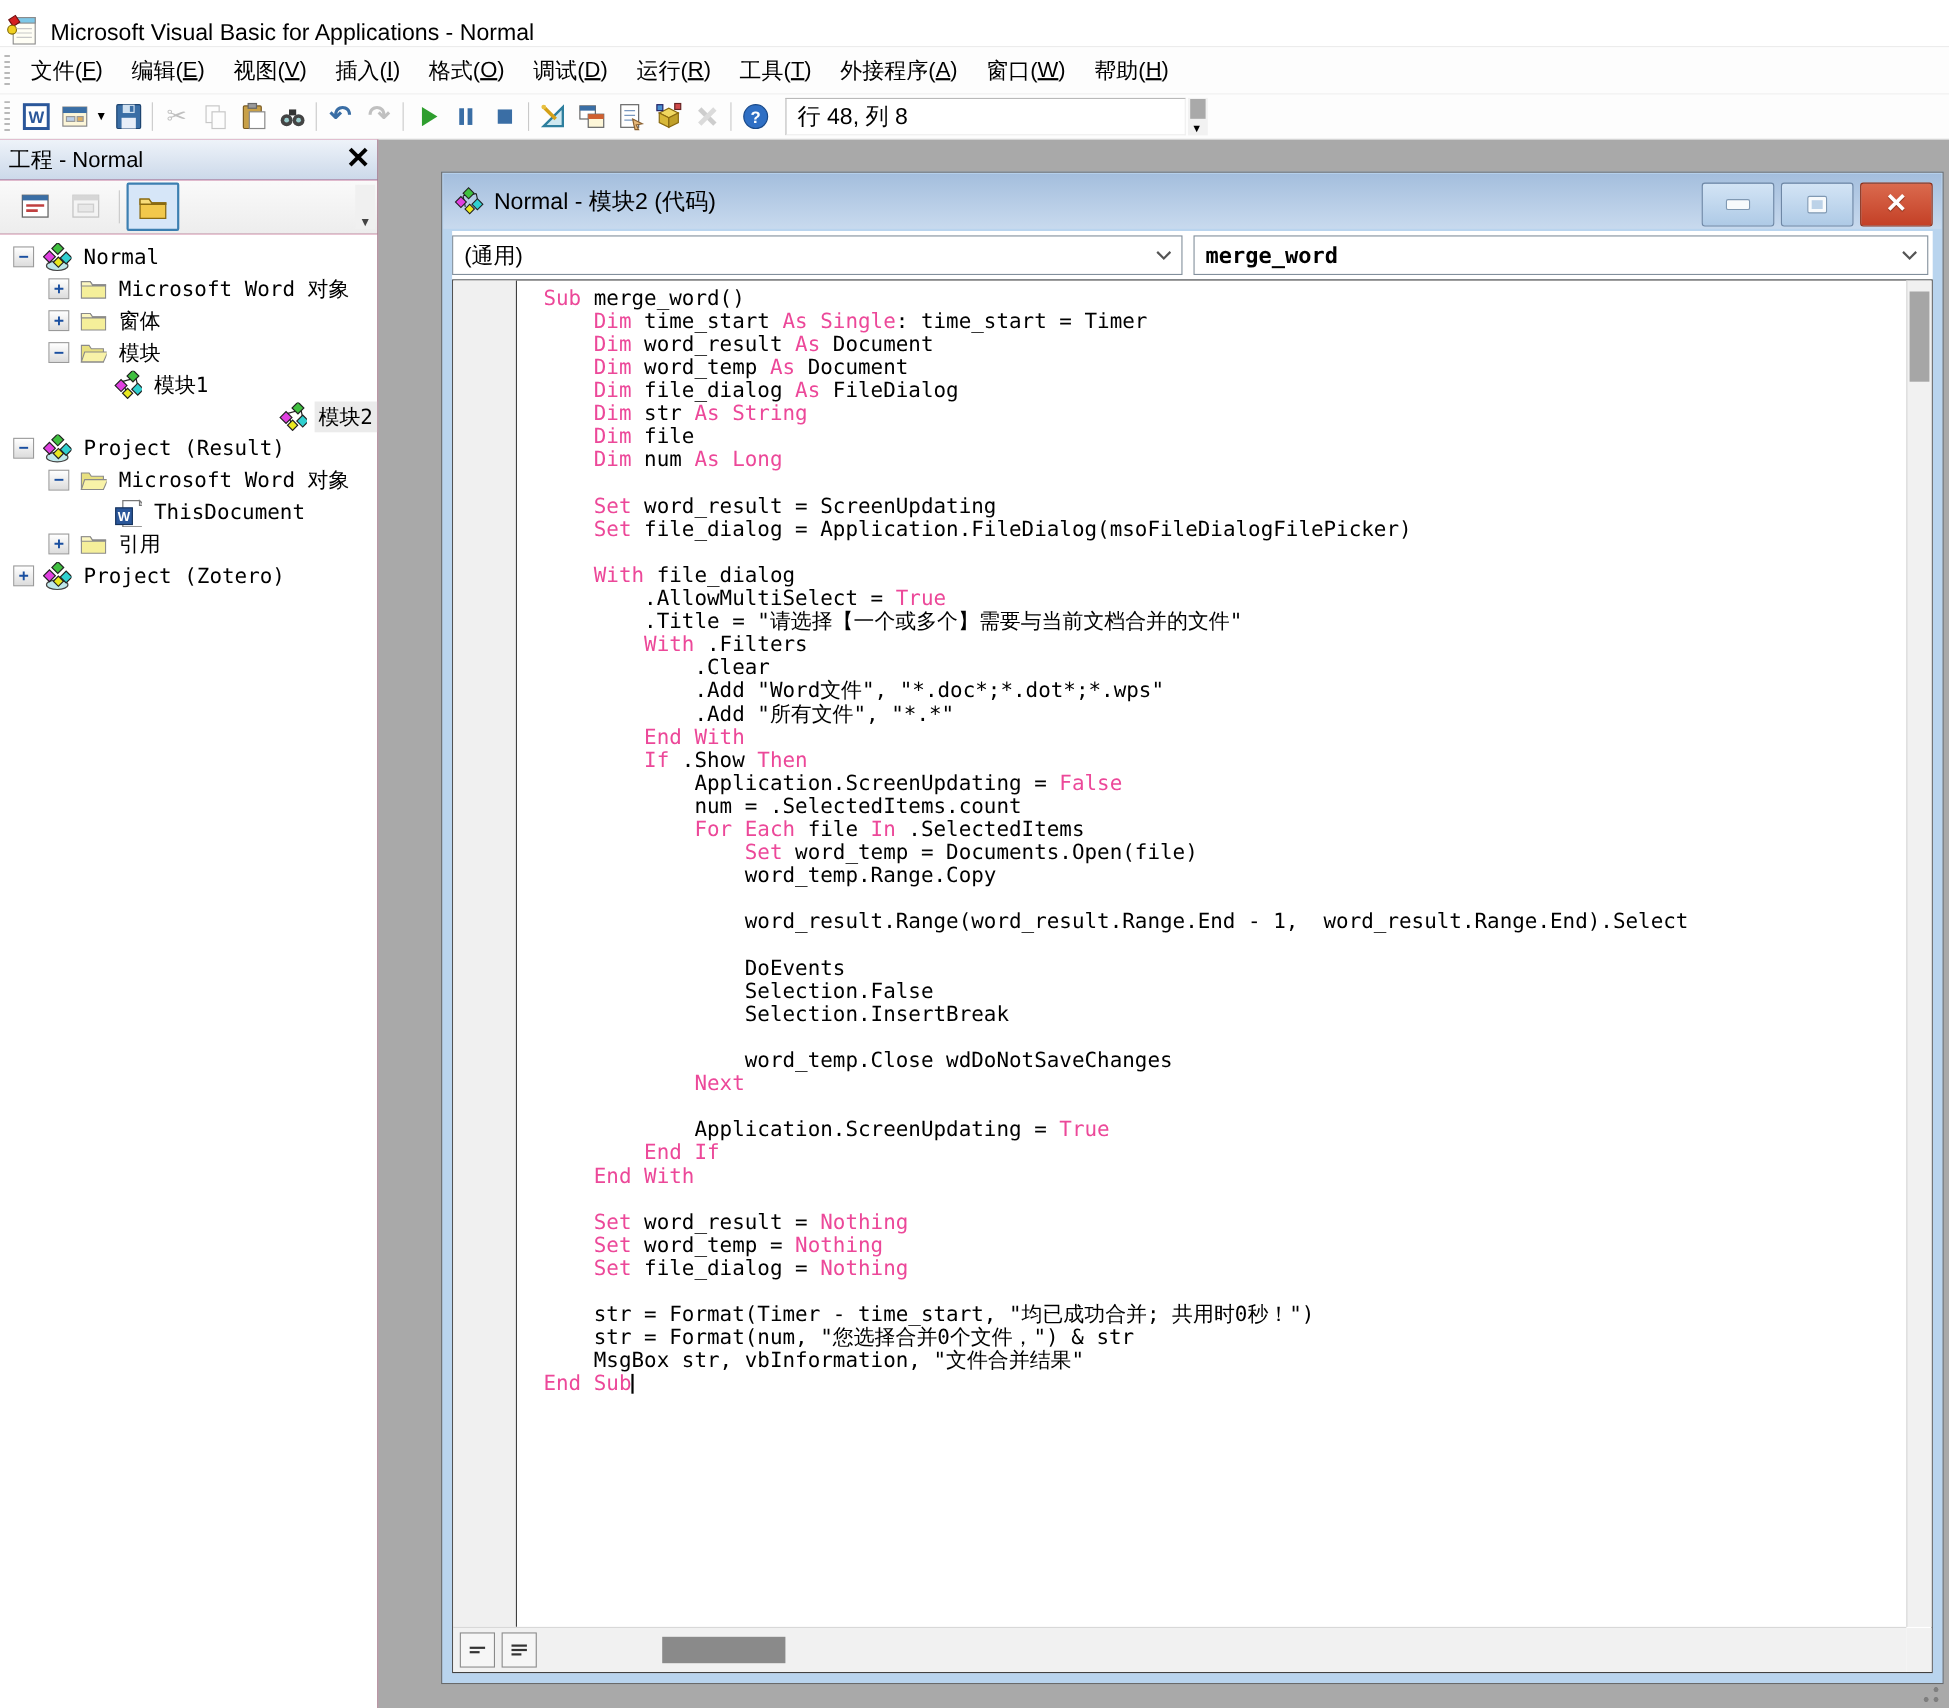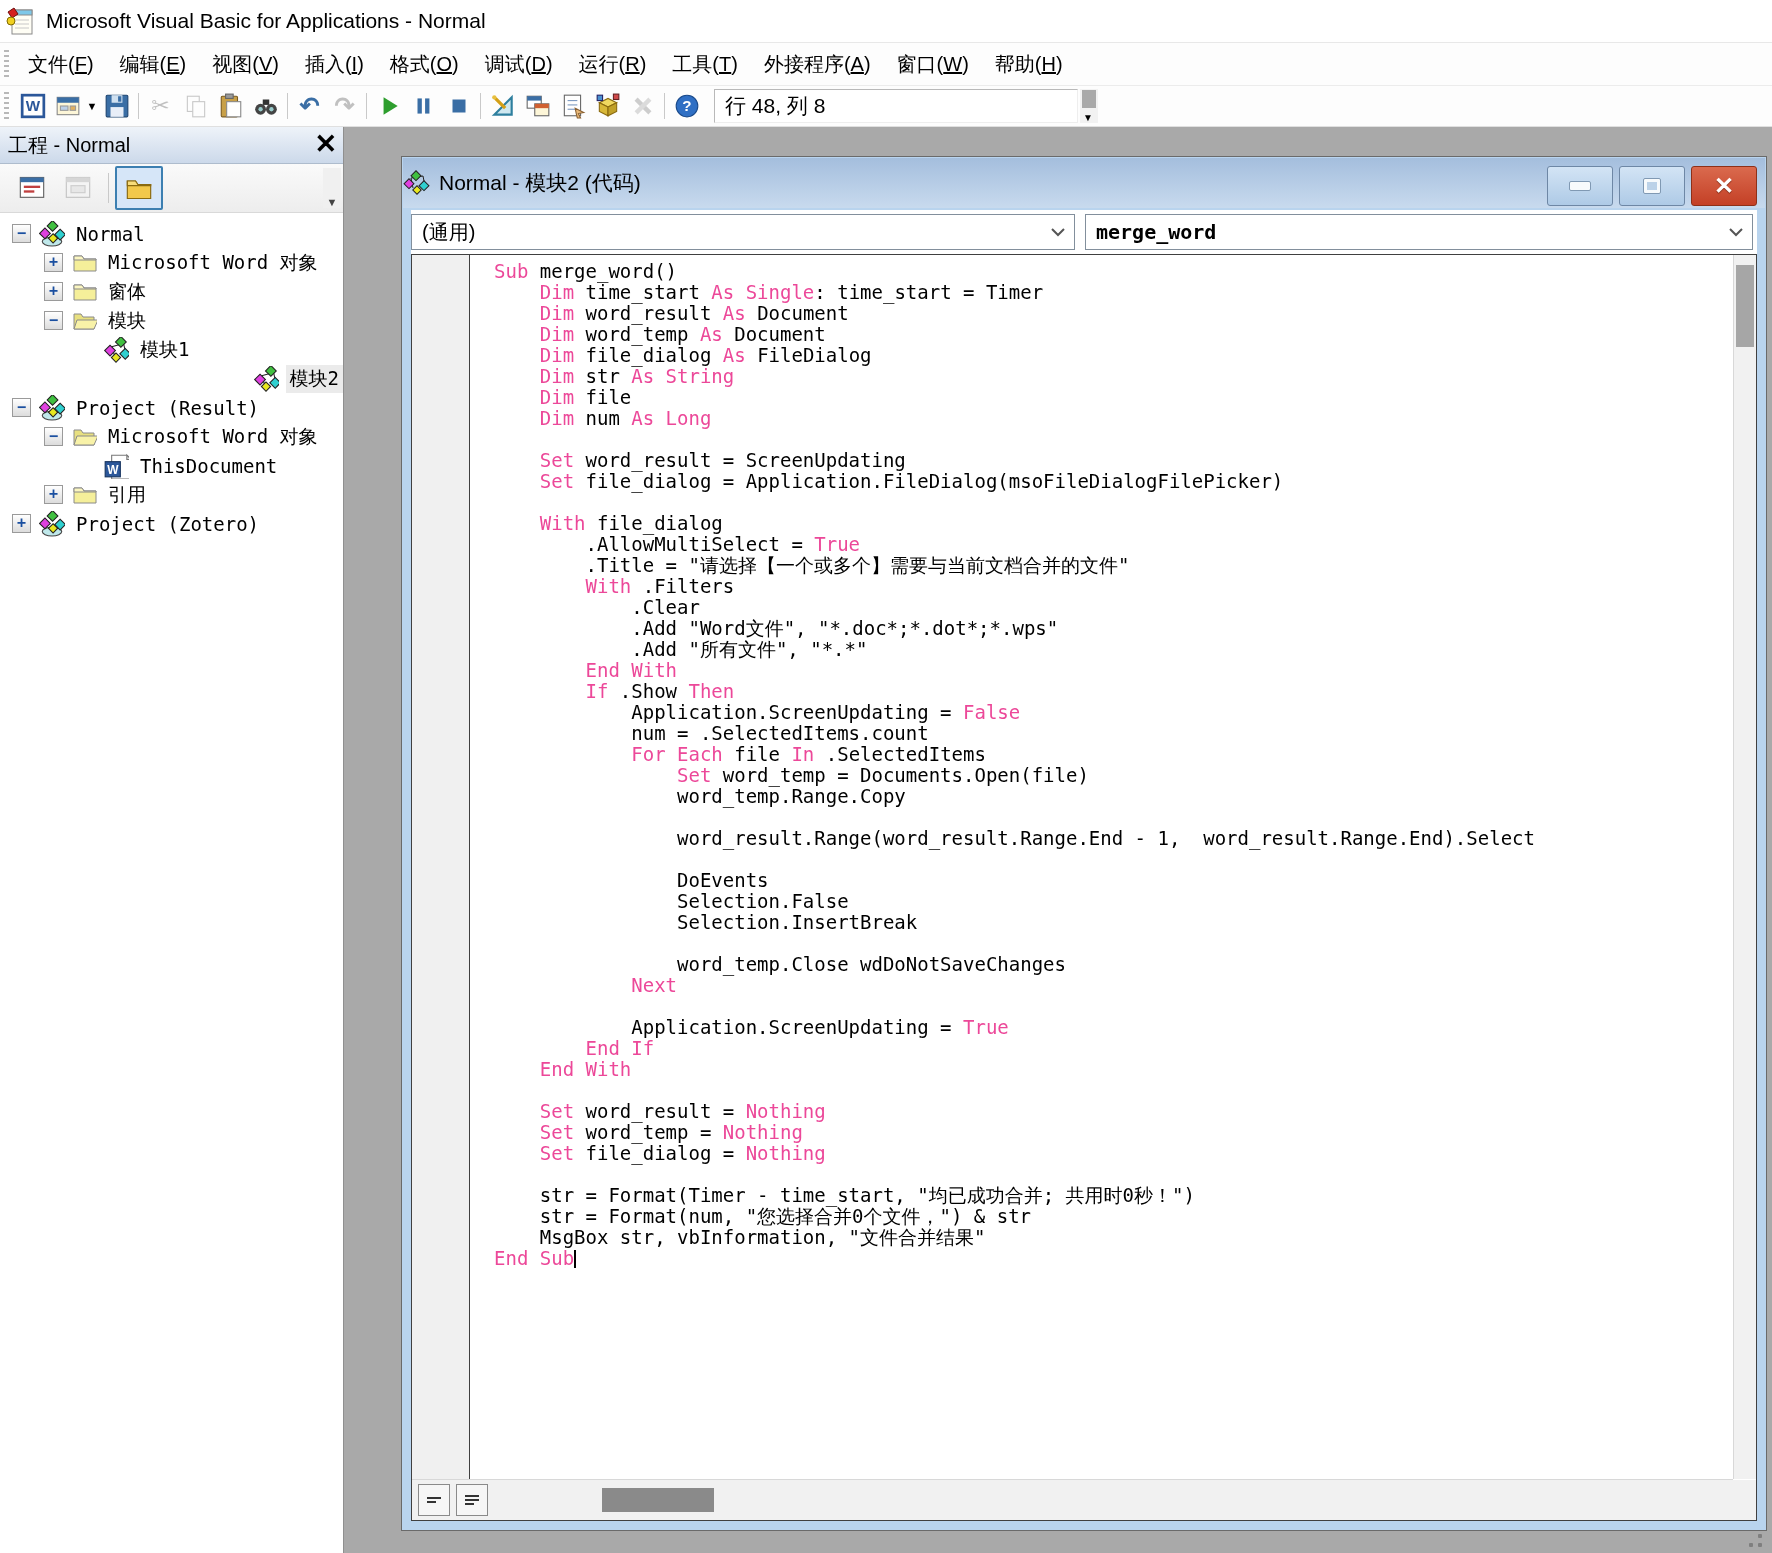--- a/index.html
+++ b/index.html
@@ -2,21 +2,21 @@
 <html><head>
 <meta charset="utf-8">
 <style>
   html,body{margin:0;padding:0;}
   body{
     width:1772px;height:1553px;position:relative;overflow:hidden;
     background:#ffffff;font-family:"Liberation Sans",sans-serif;color:#000;
   }
   
   .titlebar{position:absolute;left:0;top:0;width:100%;height:42px;background:#fff;
-    display:flex;align-items:center;border-bottom:1px solid #e8e8e8;}
+    display:flex;align-items:flex-end;border-bottom:1px solid #e8e8e8;}
   .titlebar .appicon{margin:0 10px 0 6px;width:30px;height:30px;}
   .titlebar .ttext{font-size:21px;}
   .menubar{position:absolute;left:0;top:43px;width:100%;height:42px;background:#fdfdfd;
     display:flex;align-items:center;border-bottom:1px solid #ececec;}
   .draghandle{width:5px;height:28px;margin:0 6px 0 4px;
     background:repeating-linear-gradient(to bottom,#b8b8b8 0 2px,transparent 2px 5px);}
   .menuitem{font-size:20px;padding:0 13px;height:100%;display:flex;align-items:center;cursor:default;}
   .menuitem u{text-decoration:underline;}
   .toolbar{position:absolute;left:0;top:86px;width:100%;height:40px;background:#fdfdfd;
     display:flex;align-items:center;border-bottom:1px solid #e0e0e0;}
@@ -60,21 +60,21 @@
   .resize-grip{position:absolute;right:8px;bottom:4px;width:26px;height:22px;
     background:
       radial-gradient(circle at 22px 18px,#7f7f7f 2px,transparent 2.5px),
       radial-gradient(circle at 22px 9px,#7f7f7f 2px,transparent 2.5px),
       radial-gradient(circle at 13px 18px,#7f7f7f 2px,transparent 2.5px);}
 
   
   .code-window{position:absolute;left:57px;top:29px;width:1366px;height:1375px;
     background:#b9d4ee;border:1px solid #6a6a6a;box-sizing:border-box;}
   .cw-titlebar{position:absolute;left:1px;top:1px;right:1px;height:50px;
-    background:linear-gradient(#a4bedd,#c8daee);display:flex;align-items:center;}
+    background:linear-gradient(#a4bedd,#c8daee);display:flex;align-items:center;padding-left:10px;}
   .cw-ticon{width:28px;height:26px;margin-right:8px;}
   .cw-title{font-size:21px;}
   .cw-buttons{position:absolute;right:8px;top:8px;display:flex;}
   .cwbtn{width:64px;height:38px;border:1px solid #6e87a5;border-radius:3px;margin-left:6px;
     background:linear-gradient(#d3e4f5,#aecae6);display:flex;align-items:center;justify-content:center;}
   .cwbtn.close{background:linear-gradient(#da6a4e,#c44026);border-color:#8e3018;}
   .glyph-min{width:20px;height:8px;background:#f7fafc;border:1px solid #8099b3;border-radius:2px;}
   .glyph-res{width:16px;height:14px;background:#f7fafc;border:1px solid #8099b3;border-radius:2px;position:relative;}
   .glyph-res:after{content:"";position:absolute;left:3px;top:3px;right:3px;bottom:3px;background:#bcd2e8;}
   .glyph-x{color:#fff;font-size:24px;font-weight:bold;line-height:1;text-shadow:0 1px 1px #7d2a14;}

